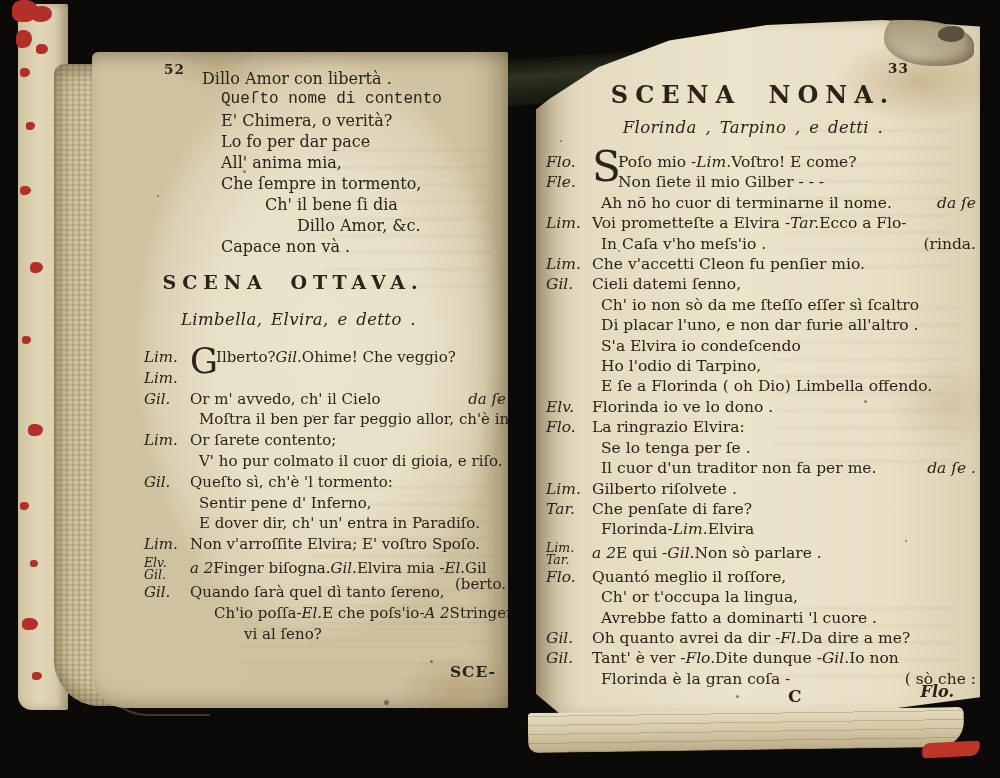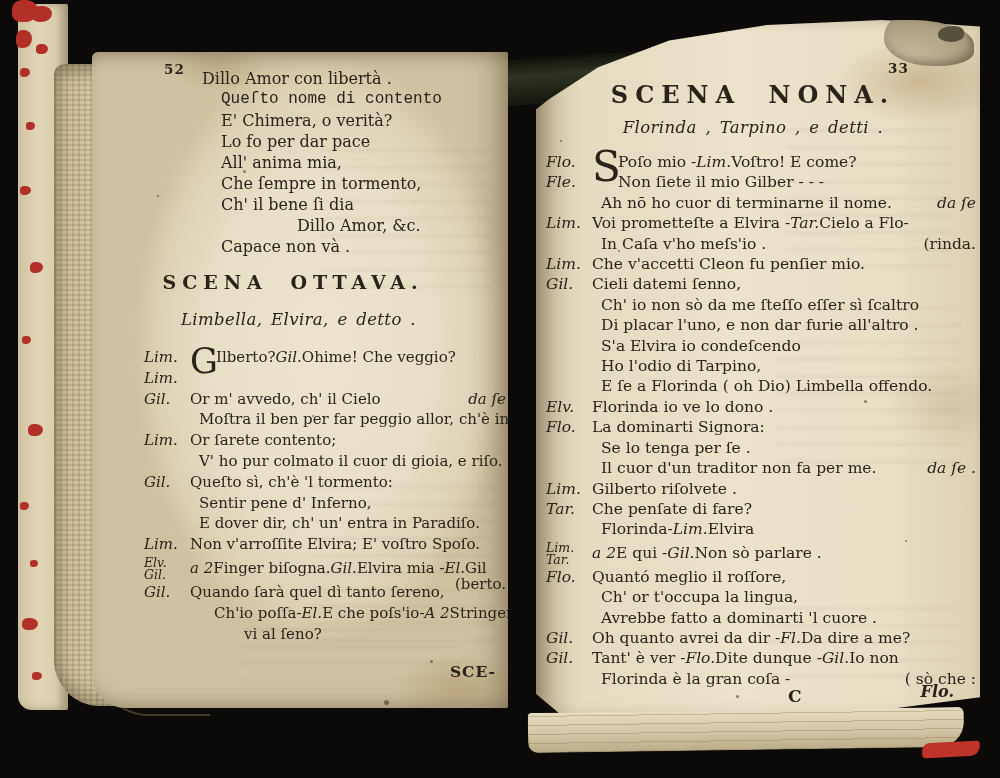--- a/index.html
+++ b/index.html
@@ -131,21 +131,21 @@
       <div class="ghost" style="left:218px;top:420px;width:185px;height:170px;"></div>
       <div class="ghost" style="left:150px;top:560px;width:220px;height:70px;"></div>
       <div class="pagenum pn-left">52</div>
       <div class="poem" id="poem">
           <div class="pl" style="padding-left: 0px;">Dillo Amor con libertà .</div>
           <div class="pl" style="padding-left: 19px; font-family: Liberation Mono, monospace;">Queſto nome di contento</div>
           <div class="pl" style="padding-left: 19px;">E' Chimera, o verità?</div>
           <div class="pl" style="padding-left: 19px;">Lo fo per dar pace</div>
           <div class="pl" style="padding-left: 19px;">All' anima mia,</div>
           <div class="pl" style="padding-left: 19px;">Che ſempre in tormento,</div>
-          <div class="pl" style="padding-left: 19px;">Ch' il bene ſi dia</div>
+          <div class="pl" style="padding-left: 19px; text-align: center;">Ch' il bene ſi dia</div>
           <div class="pl" style="padding-left: 95px;">Dillo Amor, &amp;c.</div>
           <div class="pl" style="padding-left: 19px;">Capace non và .</div>
         </div>
       <div class="heading heading-l">SCENA OTTAVA.</div>
       <div class="chars chars-l">Limbella, Elvira, e detto .</div>
       <div class="dlg" id="dlg-left">
         <span class="dropcap">G</span>
       <div class="dl">
             <span class="lab">Lim.</span>
             <span class="dgpad"></span>
@@ -248,21 +248,21 @@
           </div>
           <div class="dl">
             <span style="flex: 0 0 55px;"></span>
             <span class="ro">Ah nō ho cuor di terminarne il nome. </span>
             <span class="aside it">da ſe</span>
           </div>
           <div class="dl">
             <span class="lab">Lim.</span>
             <span class="ro">Voi prometteſte a Elvira - </span>
             <span class="it">Tar.</span>
-            <span class="ro"> Cielo a Flo-</span>
+            <span class="ro"> Ecco a Flo-</span>
           </div>
           <div class="dl">
             <span style="flex: 0 0 55px;"></span>
             <span class="ro">In Caſa v'ho meſs'io .</span>
             <span class="aside">(rinda.</span>
           </div>
           <div class="dl">
             <span class="lab">Lim.</span>
             <span class="ro">Che v'accetti Cleon fu penſier mio.</span>
           </div>
@@ -289,21 +289,21 @@
           <div class="dl">
             <span style="flex: 0 0 55px;"></span>
             <span class="ro">E ſe a Florinda ( oh Dio) Limbella offendo.</span>
           </div>
           <div class="dl">
             <span class="lab">Elv.</span>
             <span class="ro">Florinda io ve lo dono .</span>
           </div>
           <div class="dl">
             <span class="lab">Flo.</span>
-            <span class="ro">La dominarti Signora:</span>
+            <span class="ro">La ringrazio Elvira:</span>
           </div>
           <div class="dl">
             <span style="flex: 0 0 55px;"></span>
             <span class="ro">Se lo tenga per ſe .</span>
           </div>
           <div class="dl">
             <span style="flex: 0 0 55px;"></span>
             <span class="ro">Il cuor d'un traditor non fa per me. </span>
             <span class="aside it">da ſe .</span>
           </div>

